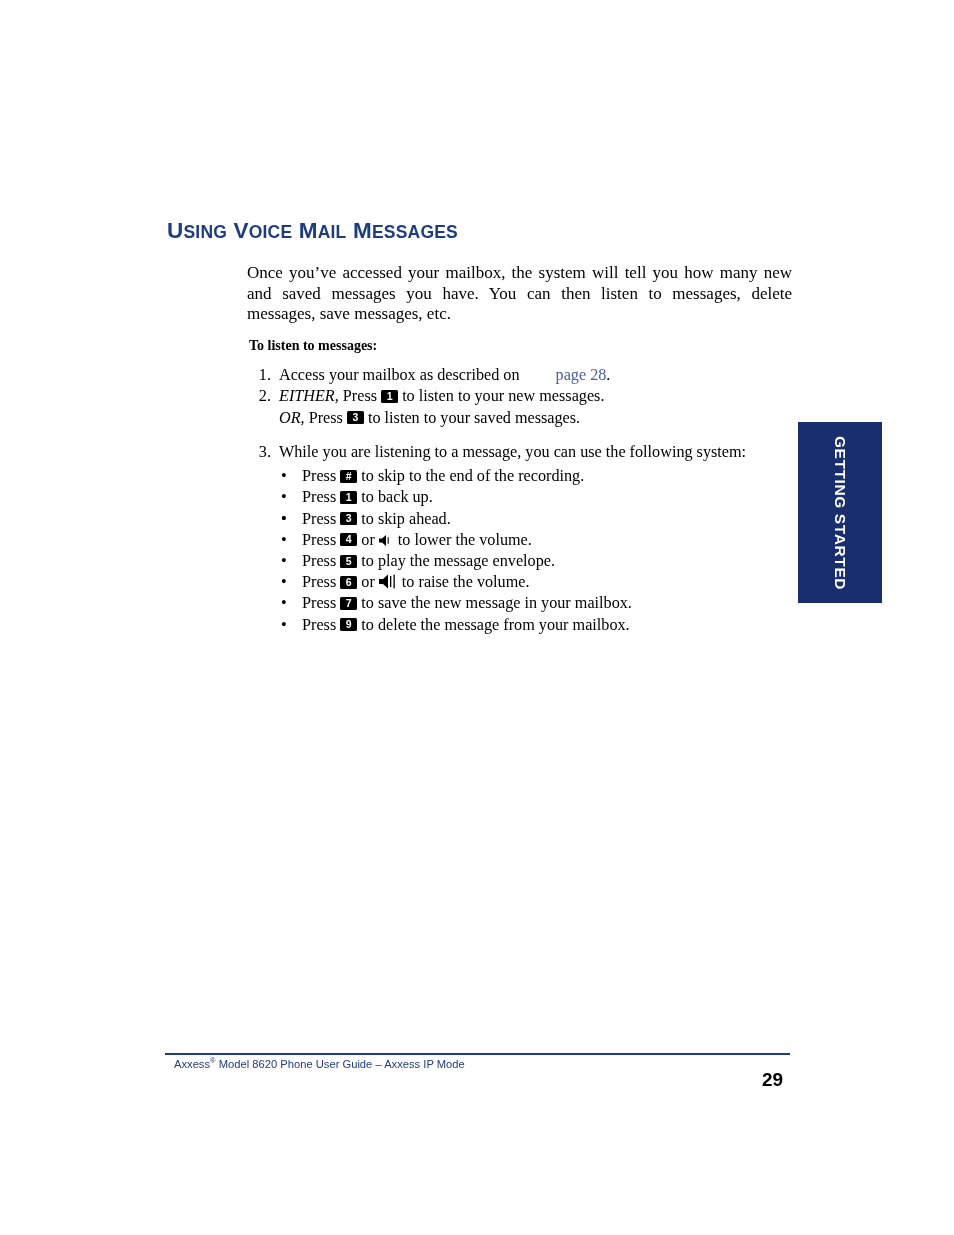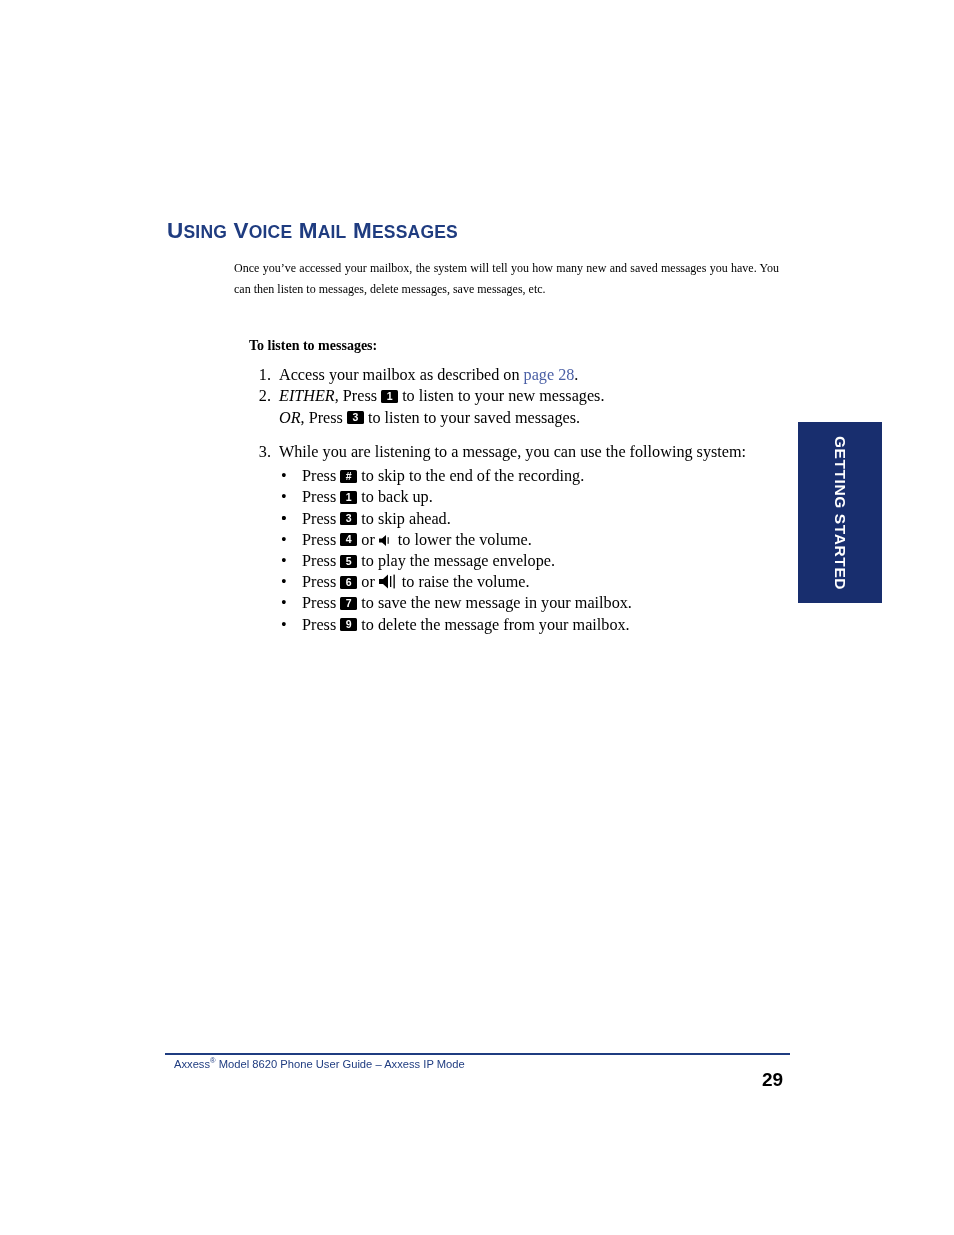--- a/index.html
+++ b/index.html
@@ -35,24 +35,24 @@
     letter-spacing: 0.2px;
     white-space: nowrap;
   }
   .chapter-heading .sc {
     font-size: 17.5px;
   }
 
   
   .intro-para {
     position: absolute;
-    left: 234px;
+    left: 247px;
     top: 246px;
     width: 545px;
-    font-size: 12px;
+    font-size: 17px;
     line-height: 20.6px;
     text-align: justify;
   }
 
   
   .sub-heading {
     position: absolute;
     left: 193px;
     top: 313px;
     font-family: "Liberation Sans", sans-serif;
@@ -135,20 +135,21 @@
   
   .spk {
     display: inline-block;
     vertical-align: -2px;
   }
 
   .em { font-style: italic; }
 
   .link {
     color: #4A5FA5;
+    margin-left: 32px;
   }
 
   
   .side-tab {
     position: absolute;
     left: 798px;
     top: 422px;
     width: 84px;
     height: 181px;
     background: #182E6E;

